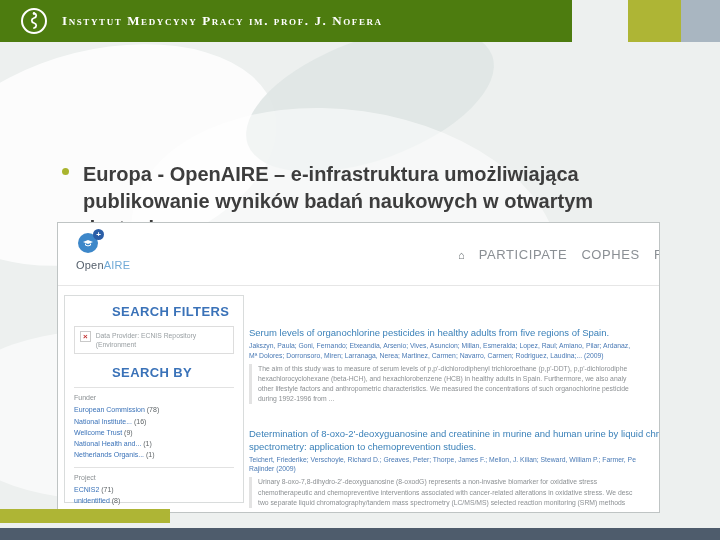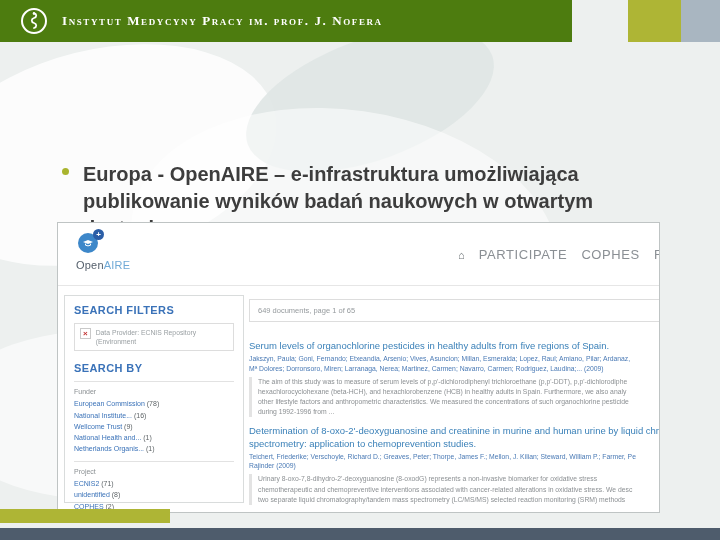--- a/index.html
+++ b/index.html
@@ -43,35 +43,35 @@
     color:#fff;font-size:8px;line-height:11px;text-align:center;font-weight:700;}
   .oa-word{position:absolute;left:4px;top:30px;font-size:11px;letter-spacing:.2px;}
   .oa-open{color:#55606c;}
   .oa-aire{color:#6fa9d6;}
   .site-nav{position:absolute;left:400px;top:24px;display:flex;align-items:center;gap:14px;white-space:nowrap;}
   .nav-item{font-size:13px;color:#8a8f94;letter-spacing:.6px;}
   .home-icon{font-size:11px;color:#6f7579;line-height:10px;}
 
   .sb{position:absolute;left:6px;top:72px;width:180px;height:208px;border:1px solid #d9dcdc;
     box-sizing:border-box;padding:8px 9px;background:#fff;}
-  .sb-head{color:#3a72b8;font-size:11px;font-weight:700;letter-spacing:.4px;}
+  .sb-head{color:#3a72b8;font-size:13px;font-weight:700;letter-spacing:.4px;margin-left:38px;}
   .chip{margin-top:7px;border:1px solid #ddd;padding:4px 5px;display:flex;align-items:flex-start;gap:5px;}
   .chip-x{border:1px solid #c9c9c9;color:#c23131;font-size:8px;line-height:9px;padding:0 2px;font-weight:700;flex:0 0 auto;}
   .chip-label{color:#9aa0a3;font-size:6.8px;line-height:1.35;}
   .refine{margin-top:11px;}
   .sb hr{border:none;border-top:1px solid #e2e2e2;margin:7px 0 6px 0;}
   .grp-name{color:#8b9093;font-size:7px;margin-bottom:3px;}
   .sb-link{font-size:7px;line-height:1.6;white-space:nowrap;}
   .sb-link a{color:#3a72b8;text-decoration:none;}
   .sb-count{color:#5f6568;}
 
   .main{position:absolute;left:191px;top:70px;width:430px;}
   .docbox{border:1px solid #ddd;box-sizing:border-box;width:424px;padding:6px 8px;margin-top:6px;
     color:#969b9e;font-size:7.5px;}
-  .result{margin-top:0;}
+  .result{margin-top:16px;}
   .r-title{color:#3a80b8;font-size:9.5px;line-height:1.3;white-space:nowrap;}
   .r-authors{color:#4a7ab5;font-size:6.8px;line-height:1.35;white-space:nowrap;margin-top:2px;}
   .r-abs{margin-top:4px;border-left:3px solid #e3e3e3;padding-left:6px;}
   .r-abs div{color:#8c9093;font-size:6.8px;line-height:1.5;white-space:nowrap;}
   .spacer1{height:18px;} .spacer2{height:8px;}
 
   
   .bar-olive{position:absolute;left:0;top:509px;width:170px;height:14px;background:#aeb535;}
   .bar-dark{position:absolute;left:0;top:528px;width:720px;height:12px;background:#4e5c6c;}
 </style>
@@ -142,21 +142,20 @@
       <div class="sb-link"><a href="#">National Health and...</a> <span class="sb-count">(1)</span></div>
       <div class="sb-link"><a href="#">Netherlands Organis...</a> <span class="sb-count">(1)</span></div>
       <hr>
       <div class="grp-name">Project</div>
       <div class="sb-link"><a href="#">ECNIS2</a> <span class="sb-count">(71)</span></div>
       <div class="sb-link"><a href="#">unidentified</a> <span class="sb-count">(8)</span></div>
       <div class="sb-link"><a href="#">COPHES</a> <span class="sb-count">(2)</span></div>
     </div>
 
     <div class="main">
-      <div class="docbox">649 documents, page 1 of 65</div>
       <div class="spacer1"></div>
 
       <div class="result">
         <div class="r-title">Serum levels of organochlorine pesticides in healthy adults from five regions of Spain.</div>
         <div class="r-authors">
           <div>Jakszyn, Paula; Goni, Fernando; Etxeandia, Arsenio; Vives, Asuncion; Millan, Esmeralda; Lopez, Raul; Amiano, Pilar; Ardanaz,</div>
           <div>Mª Dolores; Dorronsoro, Miren; Larranaga, Nerea; Martinez, Carmen; Navarro, Carmen; Rodriguez, Laudina;... (2009)</div>
         </div>
         <div class="r-abs">
           <div>The aim of this study was to measure of serum levels of p,p'-dichlorodiphenyl trichloroethane (p,p'-DDT), p,p'-dichlorodiphe</div>

